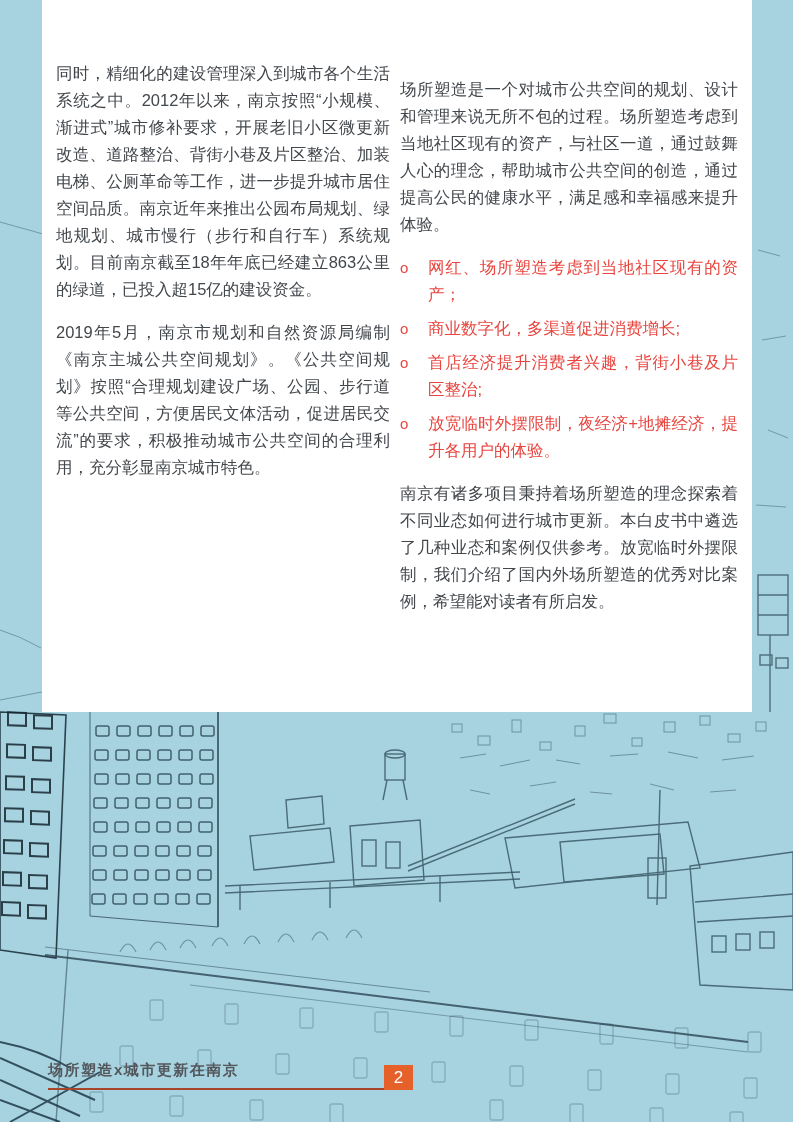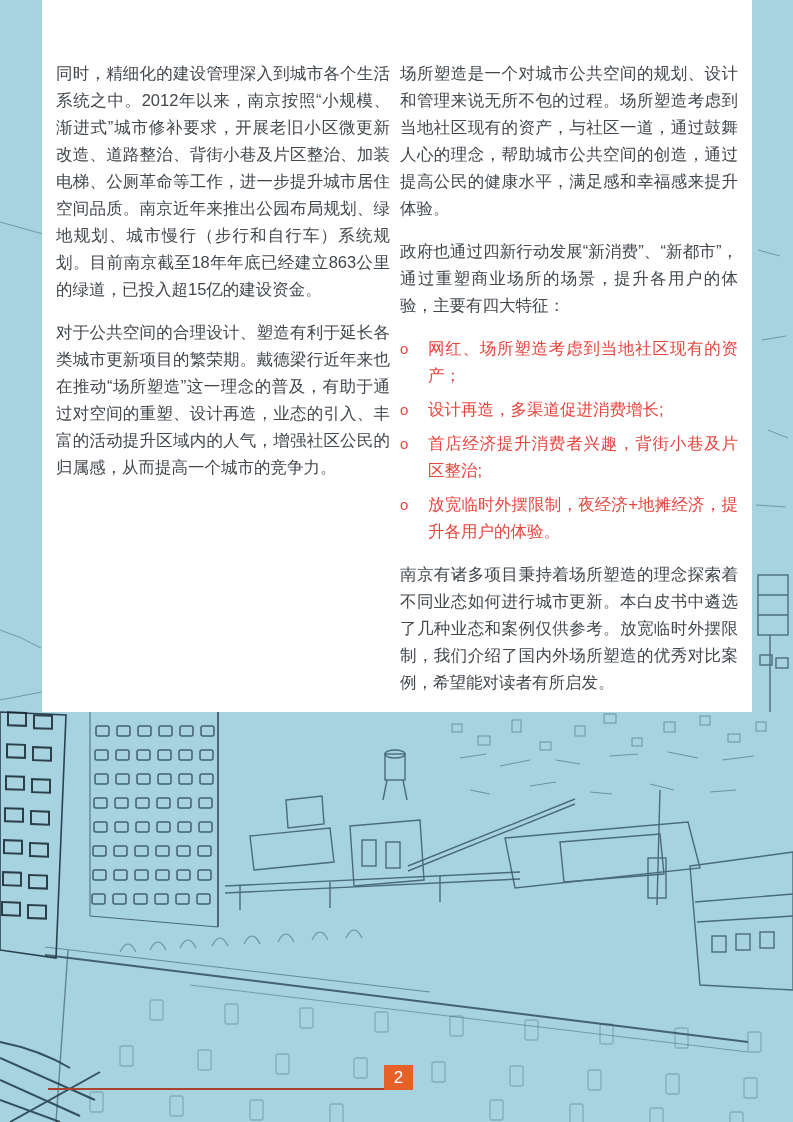--- a/index.html
+++ b/index.html
@@ -11,21 +11,21 @@
   
   .sketch-layer{position:absolute;left:0;top:0;width:793px;height:1122px;z-index:0;}
   
   .card{
     position:absolute;left:42px;top:0;width:710px;height:712px;
     background:#ffffff;z-index:1;box-sizing:border-box;
     padding:60px 14px 0 14px;
   }
   .columns{display:flex;gap:10px;}
   .col{width:336px;}
-  .col.right{width:340px;}
+  .col.right{width:340px;margin-top:16px;}
   p.body-text{
     margin:0 0 16px 0;
     font-size:16.5px;line-height:27px;color:#42474c;
     text-align:justify;
   }
   p.body-text.last{margin-bottom:0;}
   ul.feature-list{
     list-style:none;margin:10px 0 16px 0;padding:0;
   }
   ul.feature-list li{
@@ -217,46 +217,46 @@
     <path d="M0,1100 L60,1122"></path>
     <path d="M0,1042 Q40,1050 70,1068"></path>
   </g>
 </svg>
 </div>
 
 <div class="card">
   <div class="columns">
     <div class="col">
       <p class="body-text">同时，精细化的建设管理深入到城市各个生活系统之中。2012年以来，南京按照“小规模、渐进式”城市修补要求，开展老旧小区微更新改造、道路整治、背街小巷及片区整治、加装电梯、公厕革命等工作，进一步提升城市居住空间品质。南京近年来推出公园布局规划、绿地规划、城市慢行（步行和自行车）系统规划。目前南京截至18年年底已经建立863公里的绿道，已投入超15亿的建设资金。</p>
-      <p class="body-text">对于公共空间的合理设计、塑造有利于延长各类城市更新项目的繁荣期。戴德梁行近年来也在推动“场所塑造”这一理念的普及，有助于通过对空间的重塑、设计再造，业态的引入、丰富的活动提升区域内的人气，增强社区公民的归属感，从而提高一个城市的竞争力。</p>
+      <p class="body-text">2019年5月，南京市规划和自然资源局编制《南京主城公共空间规划》。《公共空间规划》按照“合理规划建设广场、公园、步行道等公共空间，方便居民文体活动，促进居民交流”的要求，积极推动城市公共空间的合理利用，充分彰显南京城市特色。</p>
     </div>
     <div class="col right">
       <p class="body-text">场所塑造是一个对城市公共空间的规划、设计和管理来说无所不包的过程。场所塑造考虑到当地社区现有的资产，与社区一道，通过鼓舞人心的理念，帮助城市公共空间的创造，通过提高公民的健康水平，满足感和幸福感来提升体验。</p>
-      <p class="body-text">政府也通过四新行动发展“新消费”、“新都市”，通过重塑商业场所的场景，提升各用户的体验，主要有四大特征：</p>
       <ul class="feature-list">
         <li>
           <span class="marker">o</span>
           <span class="b-text">网红、场所塑造考虑到当地社区现有的资产；</span>
         </li>
         <li>
           <span class="marker">o</span>
-          <span class="b-text">设计再造，多渠道促进消费增长;</span>
+          <span class="b-text">商业数字化，多渠道促进消费增长;</span>
         </li>
         <li>
           <span class="marker">o</span>
           <span class="b-text">首店经济提升消费者兴趣，背街小巷及片区整治;</span>
         </li>
         <li>
           <span class="marker">o</span>
           <span class="b-text">放宽临时外摆限制，夜经济+地摊经济，提升各用户的体验。</span>
         </li>
       </ul>
       <p class="body-text last">南京有诸多项目秉持着场所塑造的理念探索着不同业态如何进行城市更新。本白皮书中遴选了几种业态和案例仅供参考。放宽临时外摆限制，我们介绍了国内外场所塑造的优秀对比案例，希望能对读者有所启发。</p>
     </div>
   </div>
 </div>
 
 <div class="footer">
+  <div class="footer-title">场所塑造x城市更新在南京</div>
   <div class="footer-rule"></div>
   <div class="page-badge">
     <span>2</span>
   </div>
 </div>
 
 </body></html>

